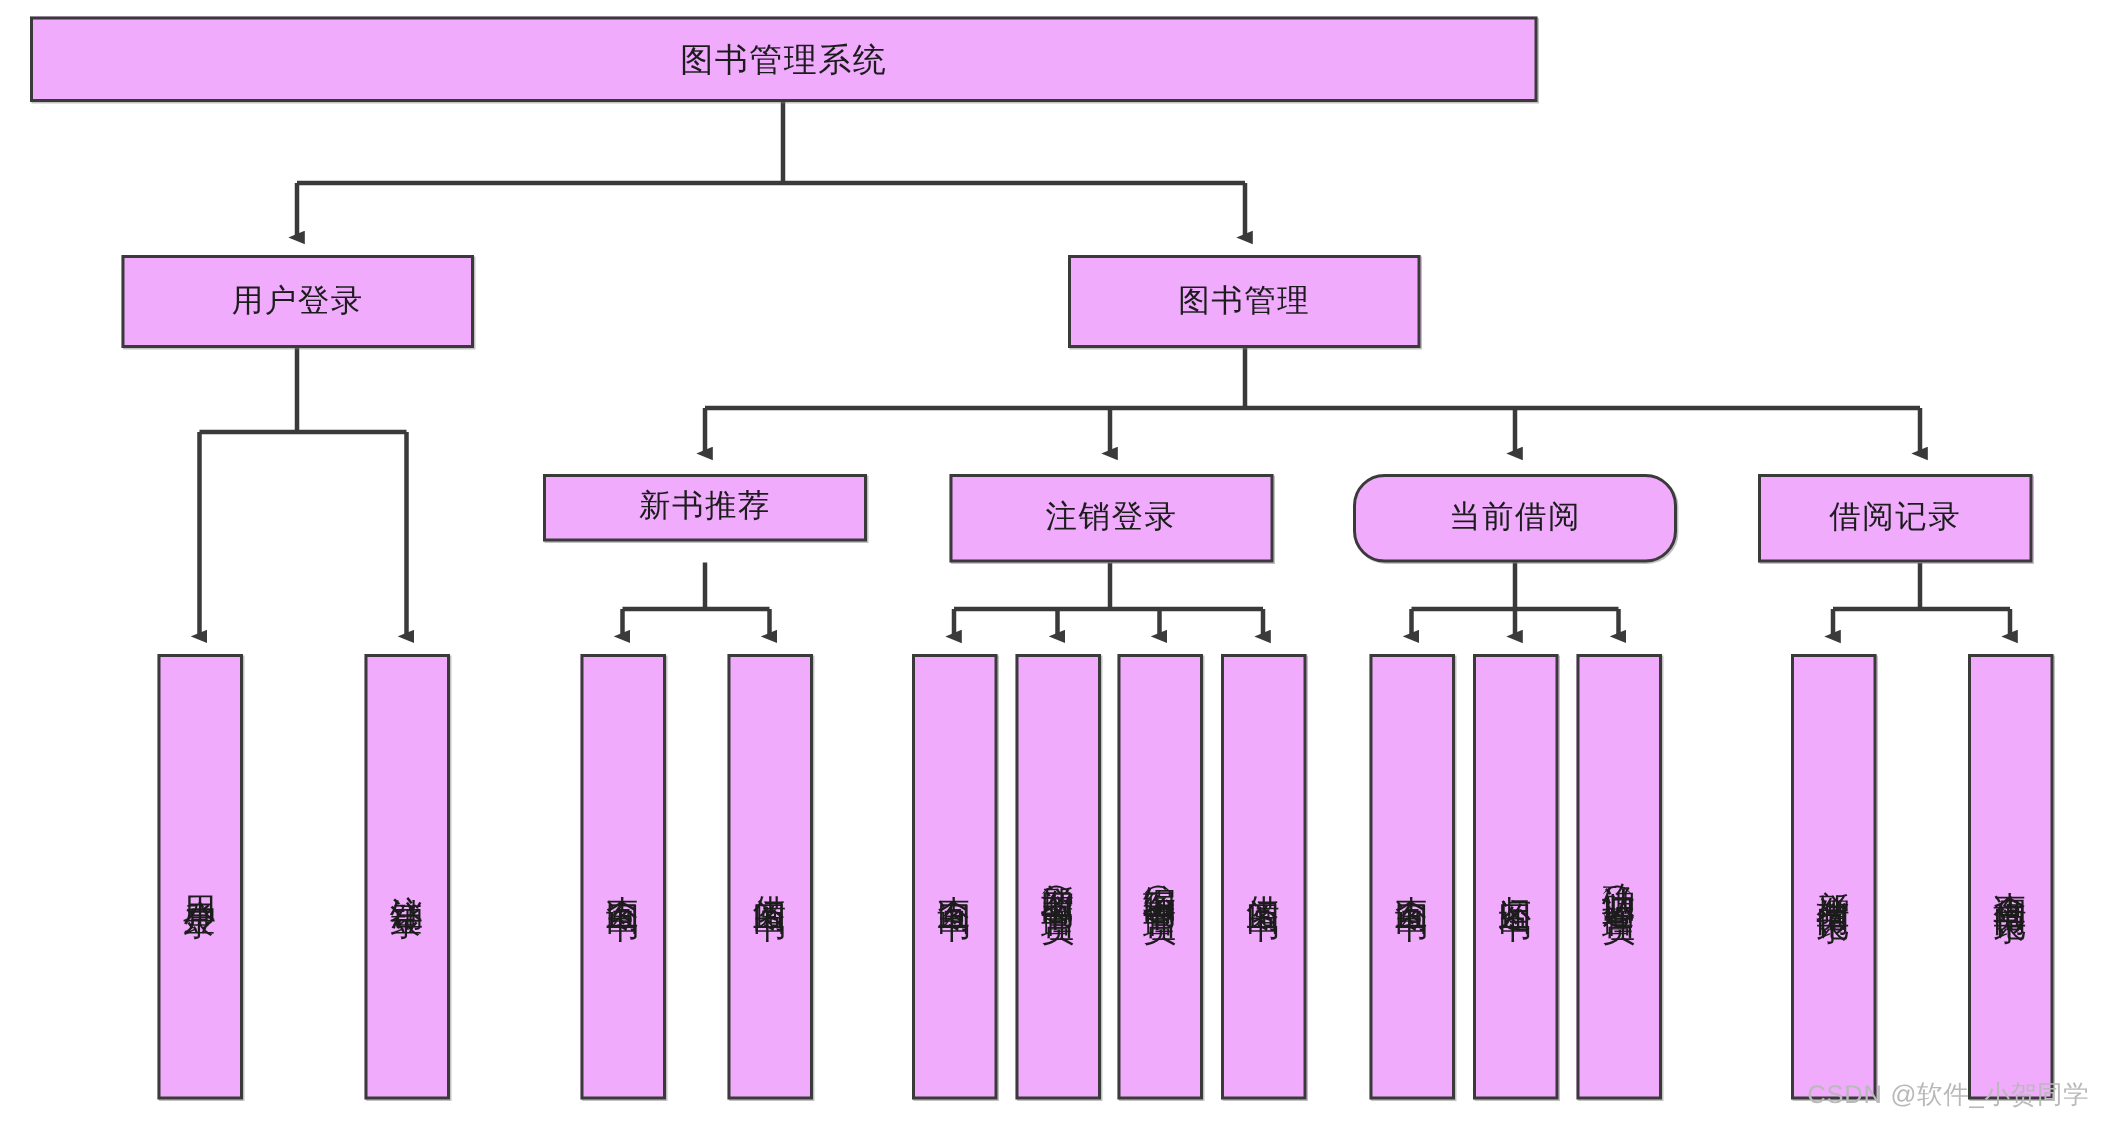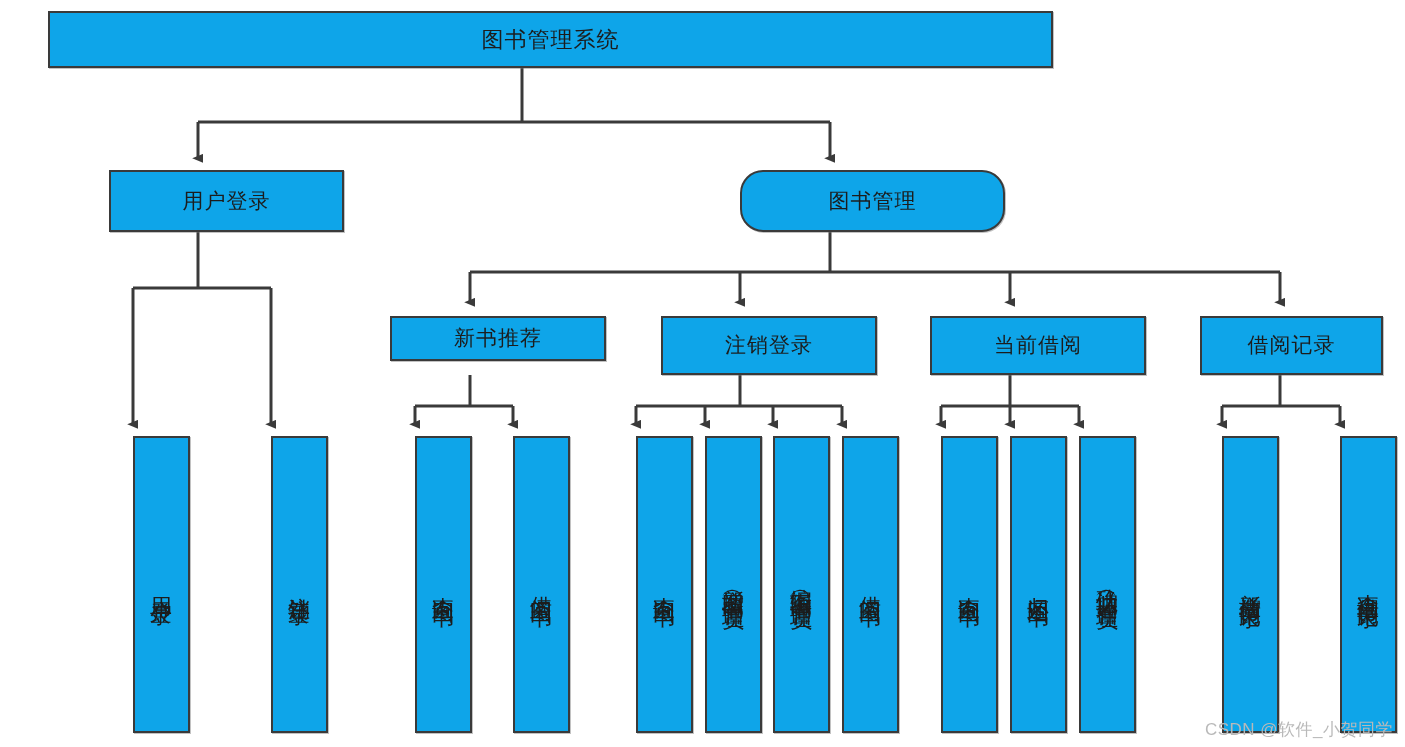--- a/index.html
+++ b/index.html
@@ -16,27 +16,26 @@
     width:1405px;height:747px;
   }
   svg#wires{
     position:absolute;left:0;top:0;
     width:1405px;height:747px;
     pointer-events:none;
   }
   .node{
     position:absolute;
     box-sizing:border-box;
-    background:#0ea5e9;
+    background:#f0abfc;
     border:2.5px solid #3a3a3a;
     display:flex;
     align-items:center;
     justify-content:center;
     box-shadow:1px 1px 0 rgba(120,120,120,.45);
-    margin-left:28px;
   }
   .node .lbl{
     font-size:21px;
     line-height:1.18;
     letter-spacing:1px;
     color:#1c1c1c;
     text-align:center;
     white-space:nowrap;
   }
   .node.level1 .lbl{font-size:22px;}
@@ -123,33 +122,33 @@
   </svg>
 
   <div class="node level1" style="left:20px;top:11px;width:1005px;height:57px;">
     <span class="lbl">图书管理系统</span>
   </div>
 
   <div class="node level2" style="left:81px;top:170px;width:235px;height:62px;">
     <span class="lbl">用户登录</span>
   </div>
 
-  <div class="node level2" style="left:712px;top:170px;width:265px;height:62px;border-radius:23px;">
+  <div class="node level2" style="left:712px;top:170px;width:235px;height:62px;">
     <span class="lbl">图书管理</span>
   </div>
 
   <div class="node level3" style="left:362px;top:316px;width:216px;height:45px;">
     <span class="lbl">新书推荐</span>
   </div>
 
   <div class="node level3" style="left:633px;top:316px;width:216px;height:59px;">
     <span class="lbl">注销登录</span>
   </div>
 
-  <div class="node level3" style="left:902px;top:316px;width:216px;height:59px;">
+  <div class="node level3" style="left:902px;top:316px;width:216px;height:59px;border-radius:21px;">
     <span class="lbl">当前借阅</span>
   </div>
 
   <div class="node level3" style="left:1172px;top:316px;width:183px;height:59px;">
     <span class="lbl">借阅记录</span>
   </div>
 
   <div class="node leaf" style="left:105px;top:436px;width:57px;height:297px;">
     <span class="lbl">用户登录</span>
   </div>

